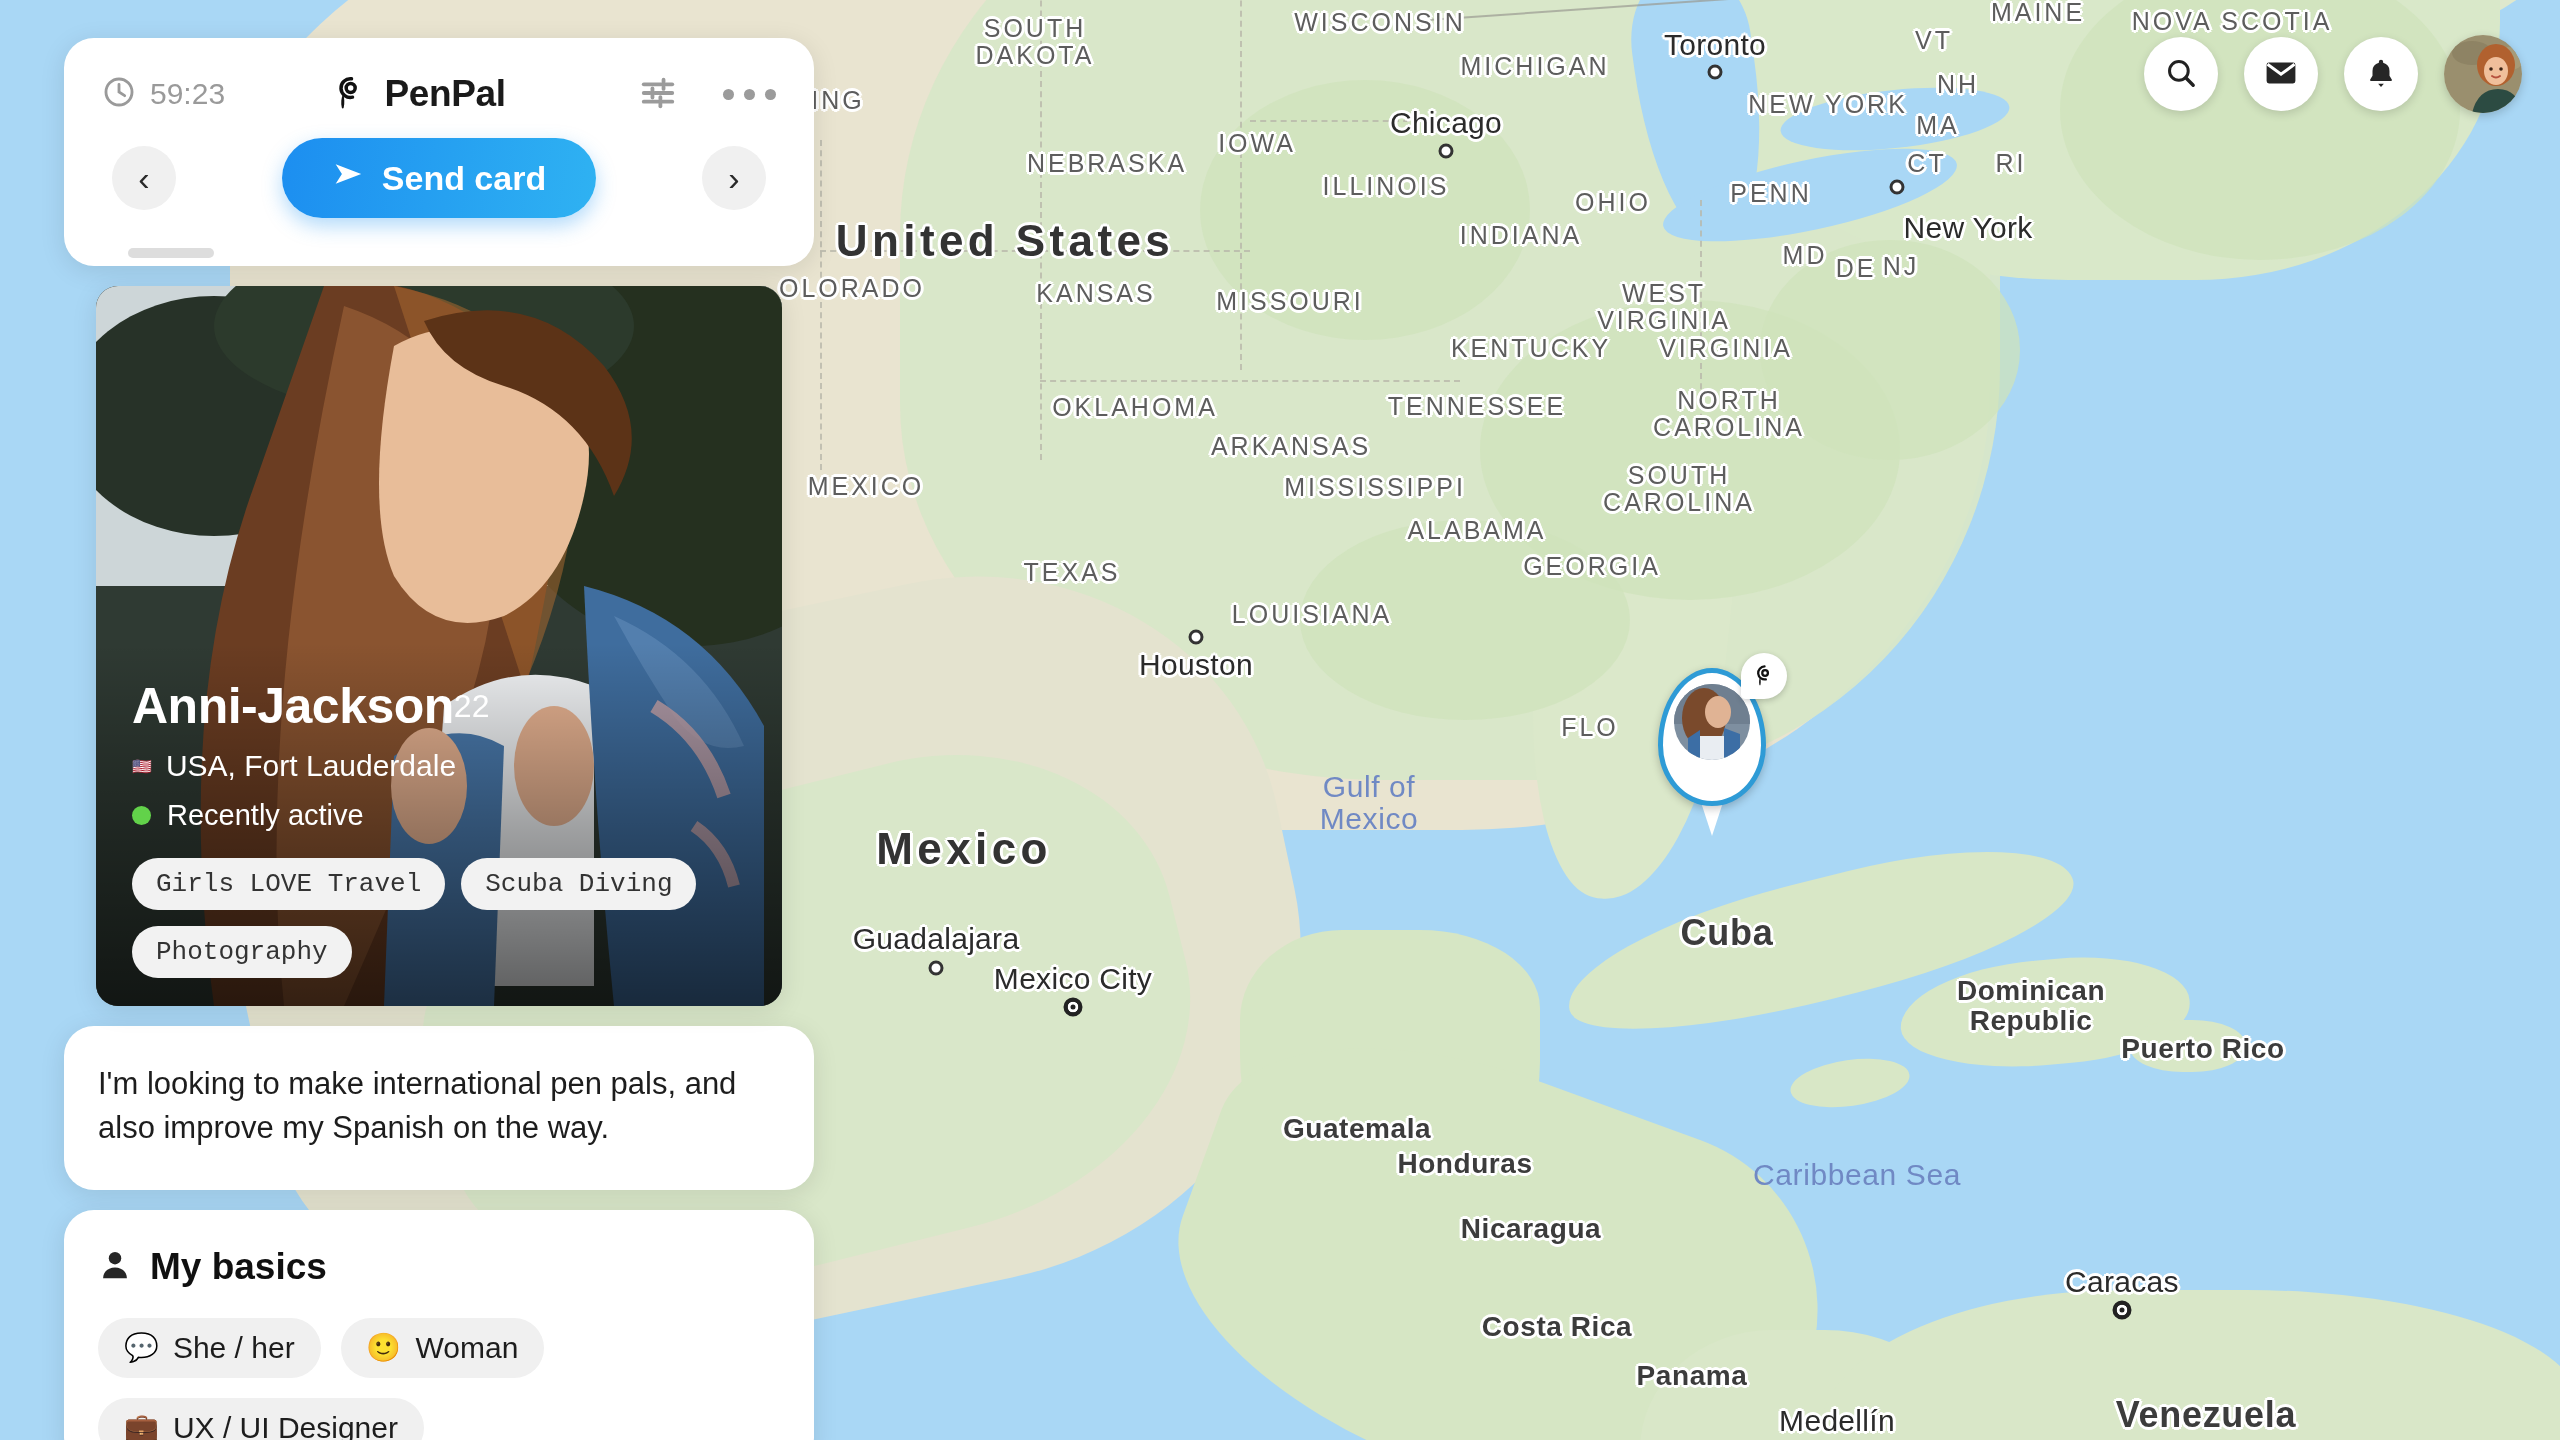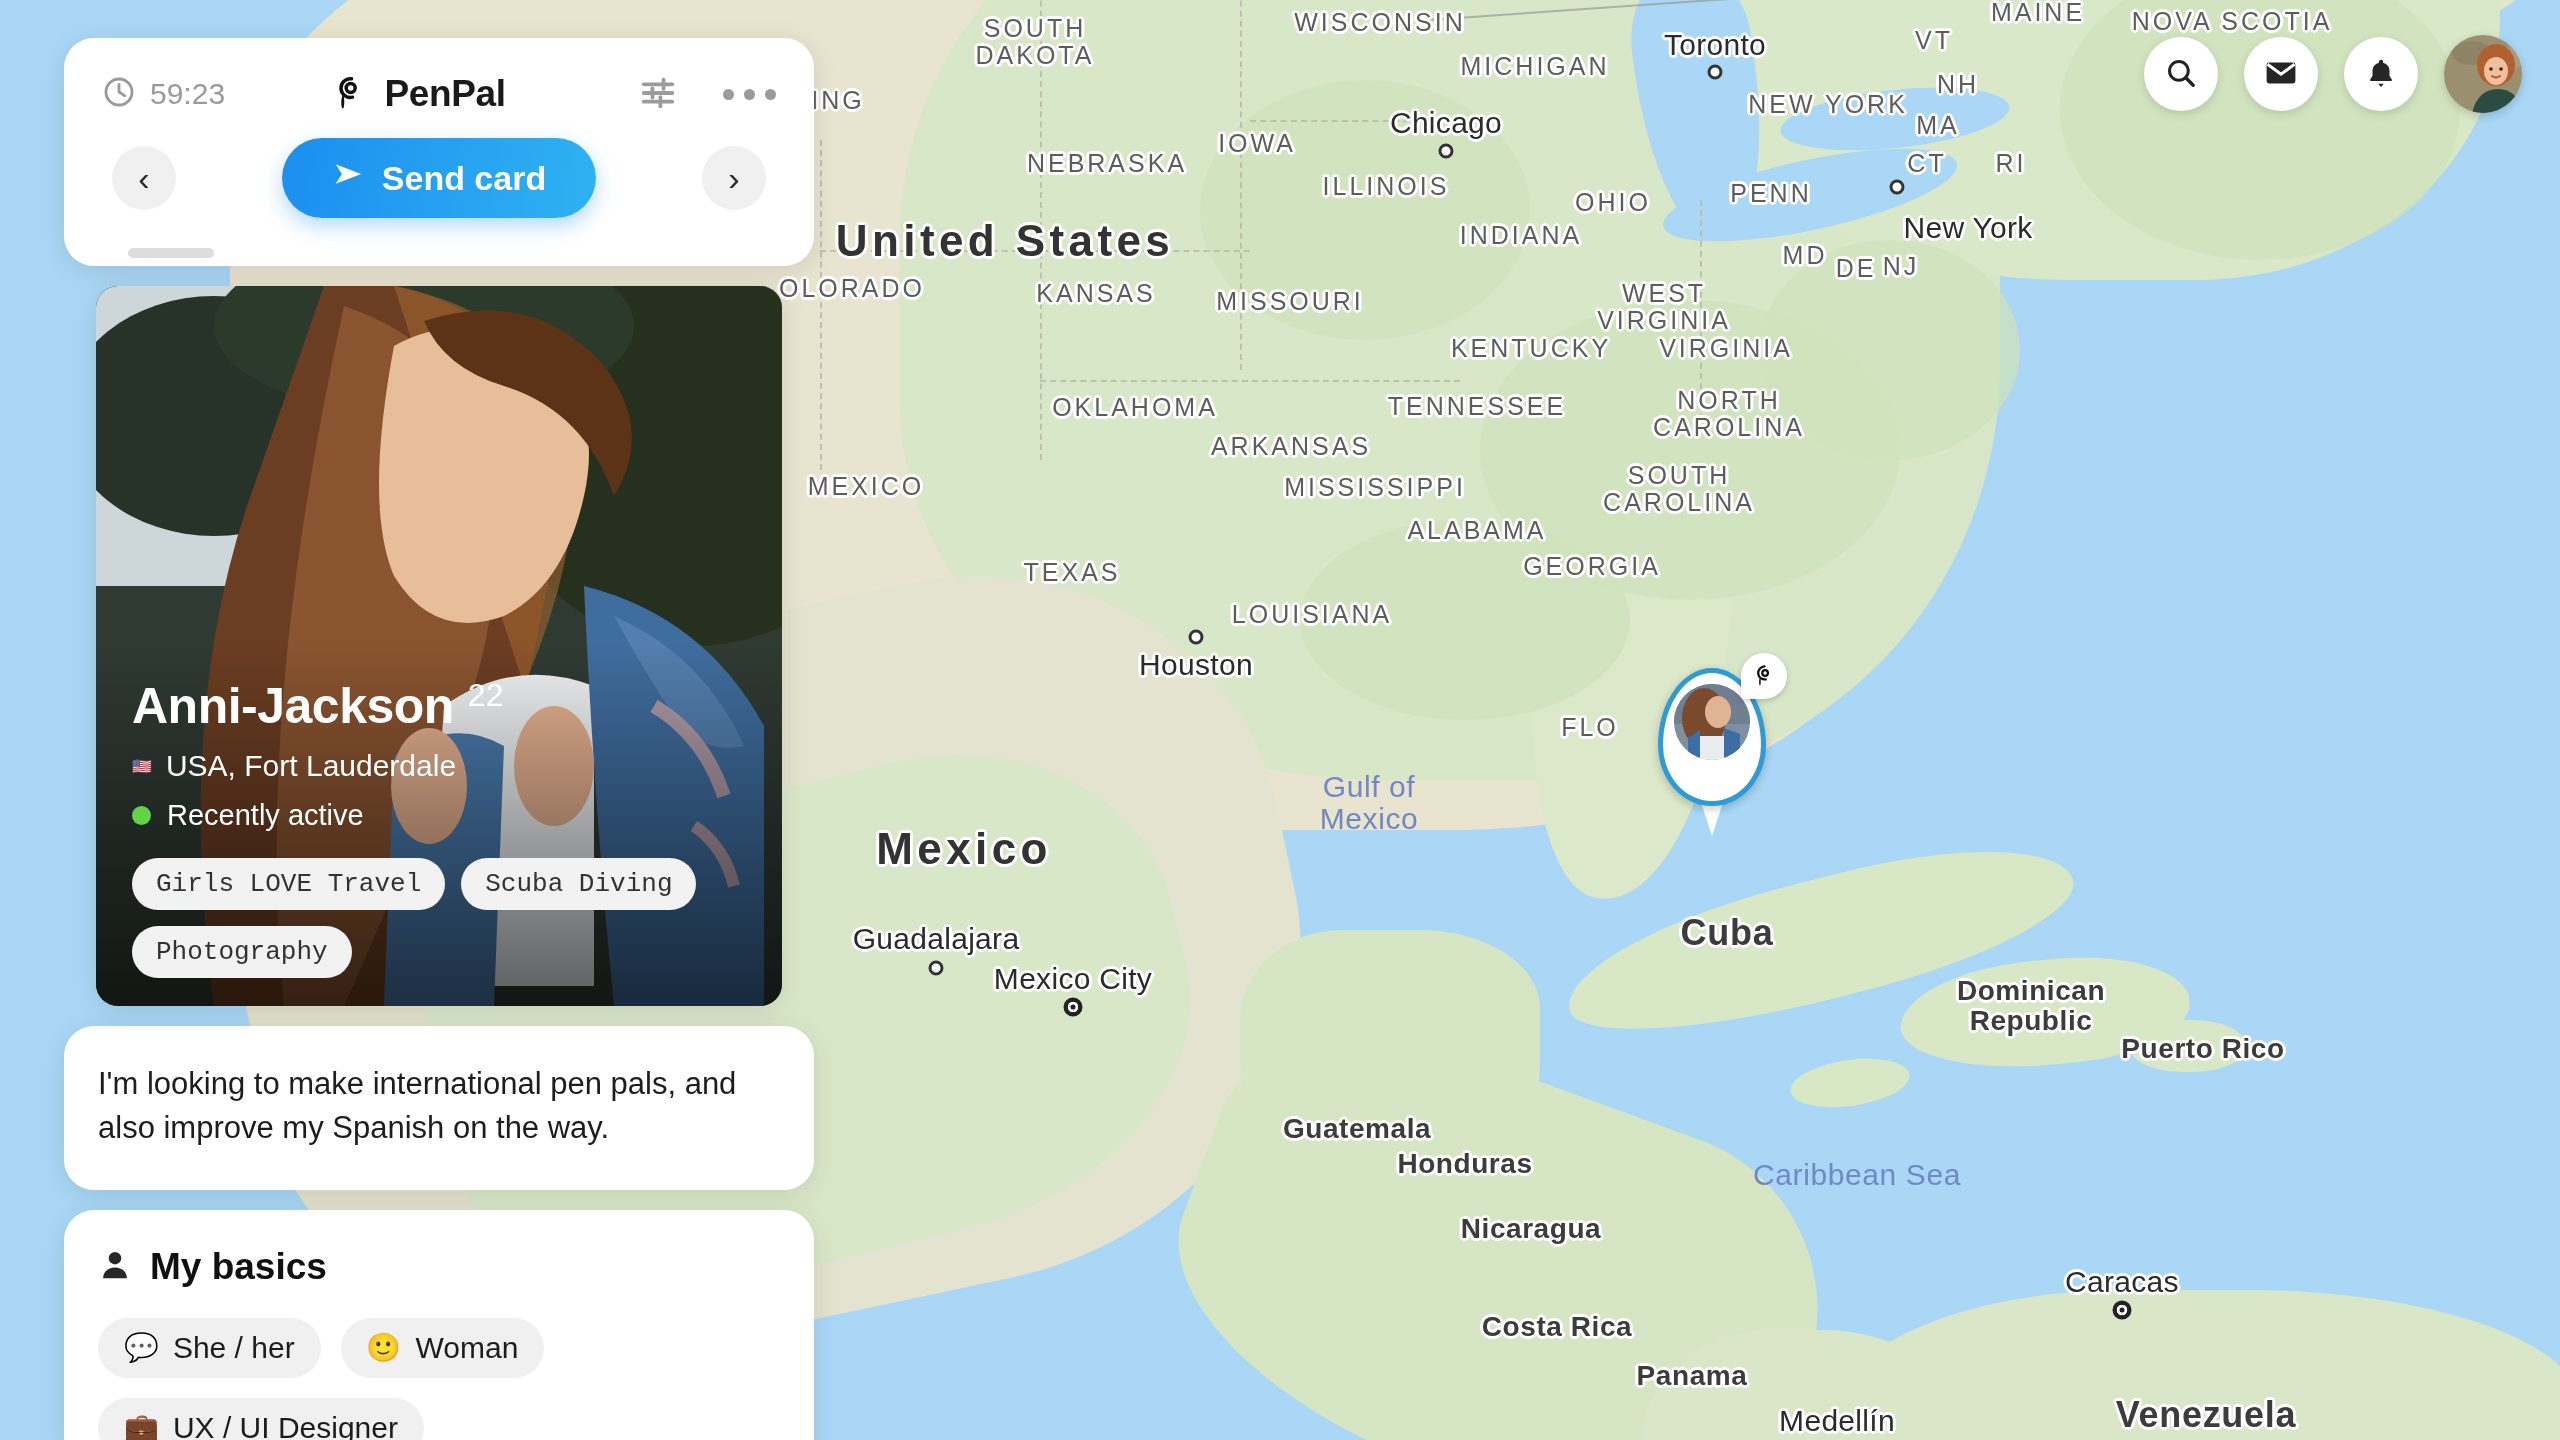--- a/index.html
+++ b/index.html
@@ -268,21 +268,21 @@
     position: relative; border-radius: 22px; overflow: hidden;
     margin: 0 32px; height: 720px; flex: 0 0 auto;
     background: #555;
   }
   #profile-photo { position: absolute; inset: 0; }
   #profile-overlay {
     position: absolute; left: 0; right: 0; bottom: 0; padding: 34px 36px 28px;
     background: linear-gradient(to top, rgba(0,0,0,.62) 0%, rgba(0,0,0,.34) 48%, rgba(0,0,0,0) 100%);
     color: #fff;
   }
-  #profile-name-row { display: flex; align-items: flex-start; gap: 14px; }
+  #profile-name-row { display: flex; align-items: center; }
   #profile-name { font-size: 50px; font-weight: 700; letter-spacing: -.01em; }
   #profile-age  { font-size: 32px; font-weight: 400; }
   #profile-location-row { display:flex; align-items:center; gap: 14px; margin-top: 14px; }
   #profile-location { font-size: 30px; }
   #profile-status-row { display:flex; align-items:center; gap: 16px; margin-top: 16px; }
   #status-dot { width: 19px; height: 19px; border-radius: 50%; background: #62d24a; display:block; }
   #profile-status { font-size: 29px; }
   #interest-tags { display: flex; gap: 16px; margin-top: 26px; flex-wrap: wrap; }
   .tag {
     background: #f2f2f2; color: #333; border-radius: 26px;

